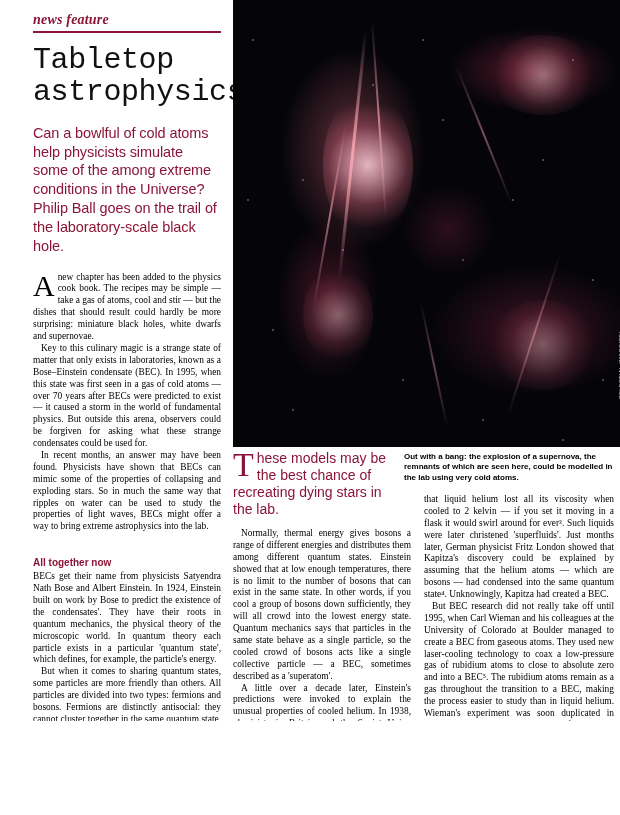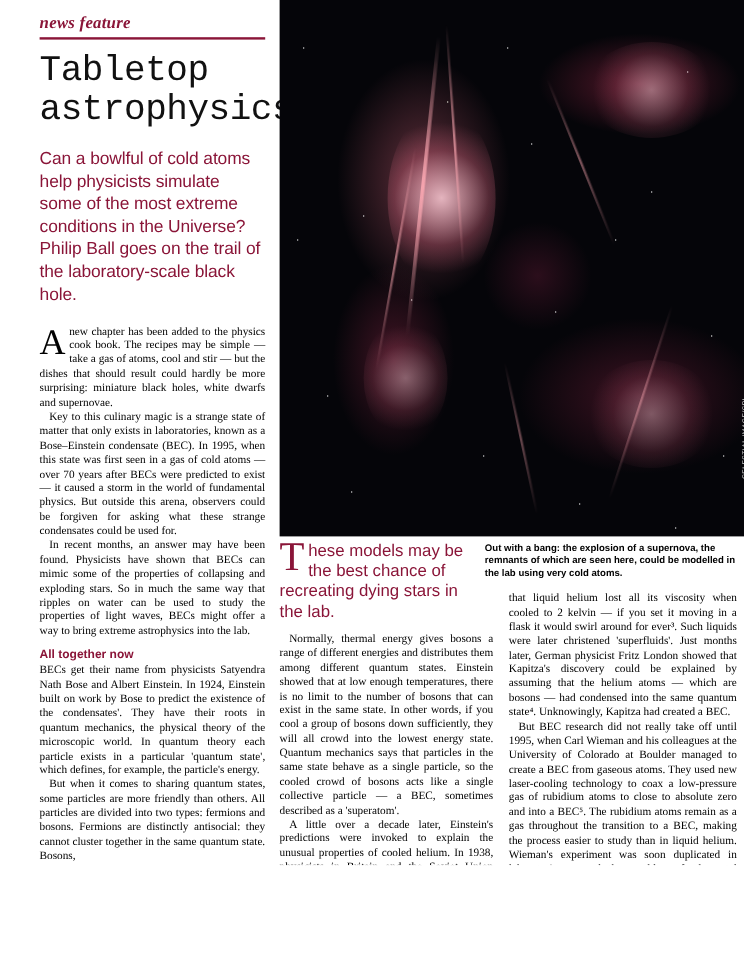--- a/index.html
+++ b/index.html
@@ -77,21 +77,21 @@
     font-size: 30px;
     line-height: 0.82;
     padding: 2px 3px 0 0;
     font-weight: normal;
   }
   .subhead {
     font-family: "Liberation Sans", sans-serif;
     font-weight: bold;
     font-size: 10px;
     color: #8a1538;
-    margin: 7px 0 3px 0;
+    margin: 24px 0 3px 0;
   }
 
   
   .photo {
     position: absolute;
     left: 233px;
     top: 0px;
     width: 387px;
     height: 447px;
     background:
@@ -261,21 +261,21 @@
 </style>
 </head>
 <body>
 
 <div class="page">
 
   <div class="left-col">
     <div class="kicker">news feature</div>
     <div class="kicker-rule"></div>
     <h1 class="headline">Tabletop astrophysics</h1>
-    <div class="standfirst">Can a bowlful of cold atoms help physicists simulate some of the most extreme conditions in the Universe? Philip Ball goes on the trail of the laboratory-scale black hole.</div>
+    <div class="standfirst">Can a bowlful of cold atoms help physicists simulate some of the among extreme conditions in the Universe? Philip Ball goes on the trail of the laboratory-scale black hole.</div>
 
     <div class="body-text">
       <p class="first"><span class="dropcap">A</span><span>new chapter has been added to the physics cook book. The recipes may be simple — take a gas of atoms, cool and stir — but the dishes that should result could hardly be more surprising: miniature black holes, white dwarfs and supernovae.</span></p>
       <p>Key to this culinary magic is a strange state of matter that only exists in laboratories, known as a Bose–Einstein condensate (BEC). In 1995, when this state was first seen in a gas of cold atoms — over 70 years after BECs were predicted to exist — it caused a storm in the world of fundamental physics. But outside this arena, observers could be forgiven for asking what these strange condensates could be used for.</p>
       <p>In recent months, an answer may have been found. Physicists have shown that BECs can mimic some of the properties of collapsing and exploding stars. So in much the same way that ripples on water can be used to study the properties of light waves, BECs might offer a way to bring extreme astrophysics into the lab.</p>
     </div>
 
     <div class="subhead">All together now</div>
 
     <div class="body-text">

